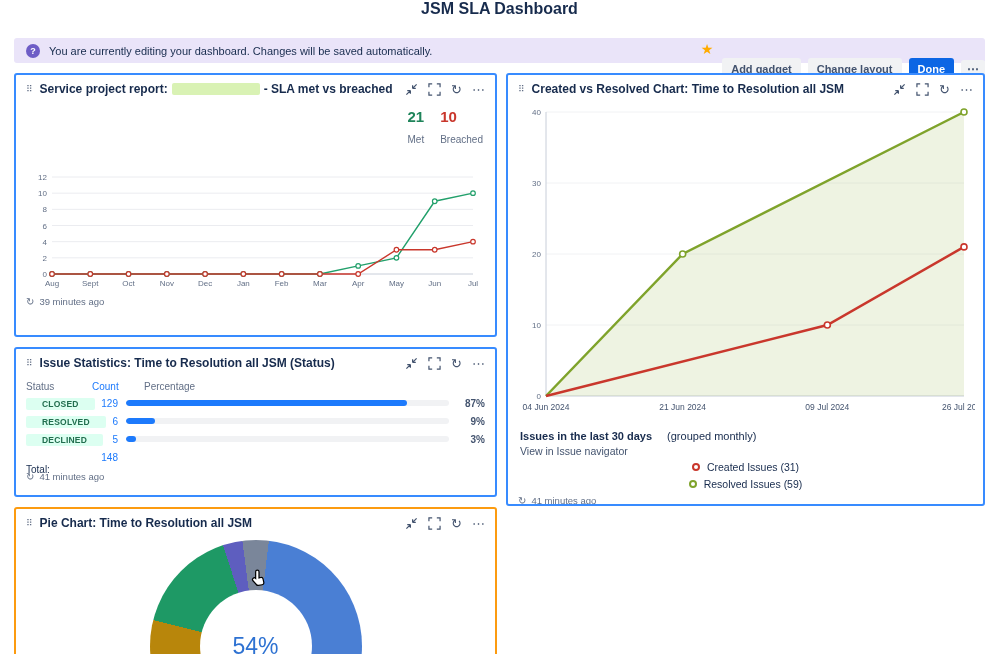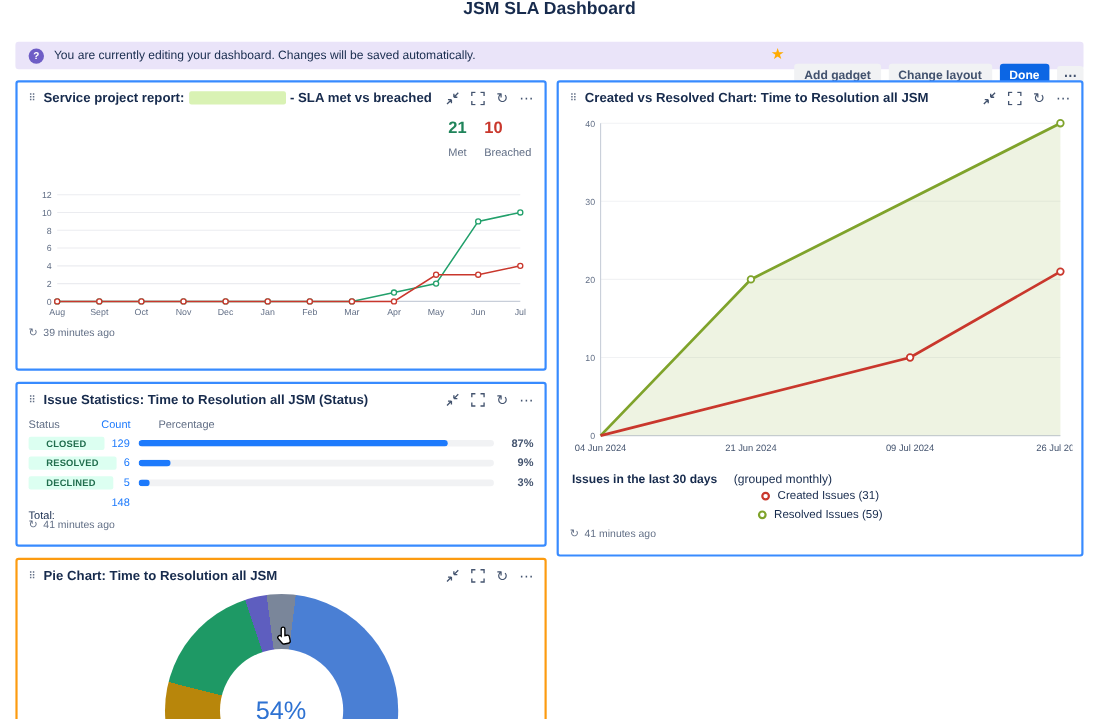--- a/index.html
+++ b/index.html
@@ -348,20 +348,21 @@
             <polyline points="30,294 166.65384615384616,152 448,10" fill="none" stroke="#7FA32B" stroke-width="2.5"></polyline>
             <polyline points="30,294 311.34615384615387,223 448,144.9" fill="none" stroke="#C9372C" stroke-width="2.5"></polyline>
             <circle cx="166.65384615384616" cy="152" r="3" fill="#fff" stroke="#7FA32B" stroke-width="1.6"></circle>
             <circle cx="448" cy="10" r="3" fill="#fff" stroke="#7FA32B" stroke-width="1.6"></circle>
             <circle cx="311.34615384615387" cy="223" r="3" fill="#fff" stroke="#C9372C" stroke-width="1.6"></circle>
             <circle cx="448" cy="144.9" r="3" fill="#fff" stroke="#C9372C" stroke-width="1.6"></circle>
           </svg>
         <div class="cvr-sub">
           <span class="b">Issues in the last 30 days</span><span>(grouped monthly)</span>
         </div>
+        <div class="cvr-link">View in Issue navigator</div>
         <div class="legend">
           <div class="legend-item">
             <span class="lswatch" style="border-color: rgb(201, 55, 44);"></span>
             <span>Created Issues (31)</span>
           </div>
           <div class="legend-item">
             <span class="lswatch" style="border-color: rgb(127, 163, 43);"></span>
             <span>Resolved Issues (59)</span>
           </div>
         </div>

